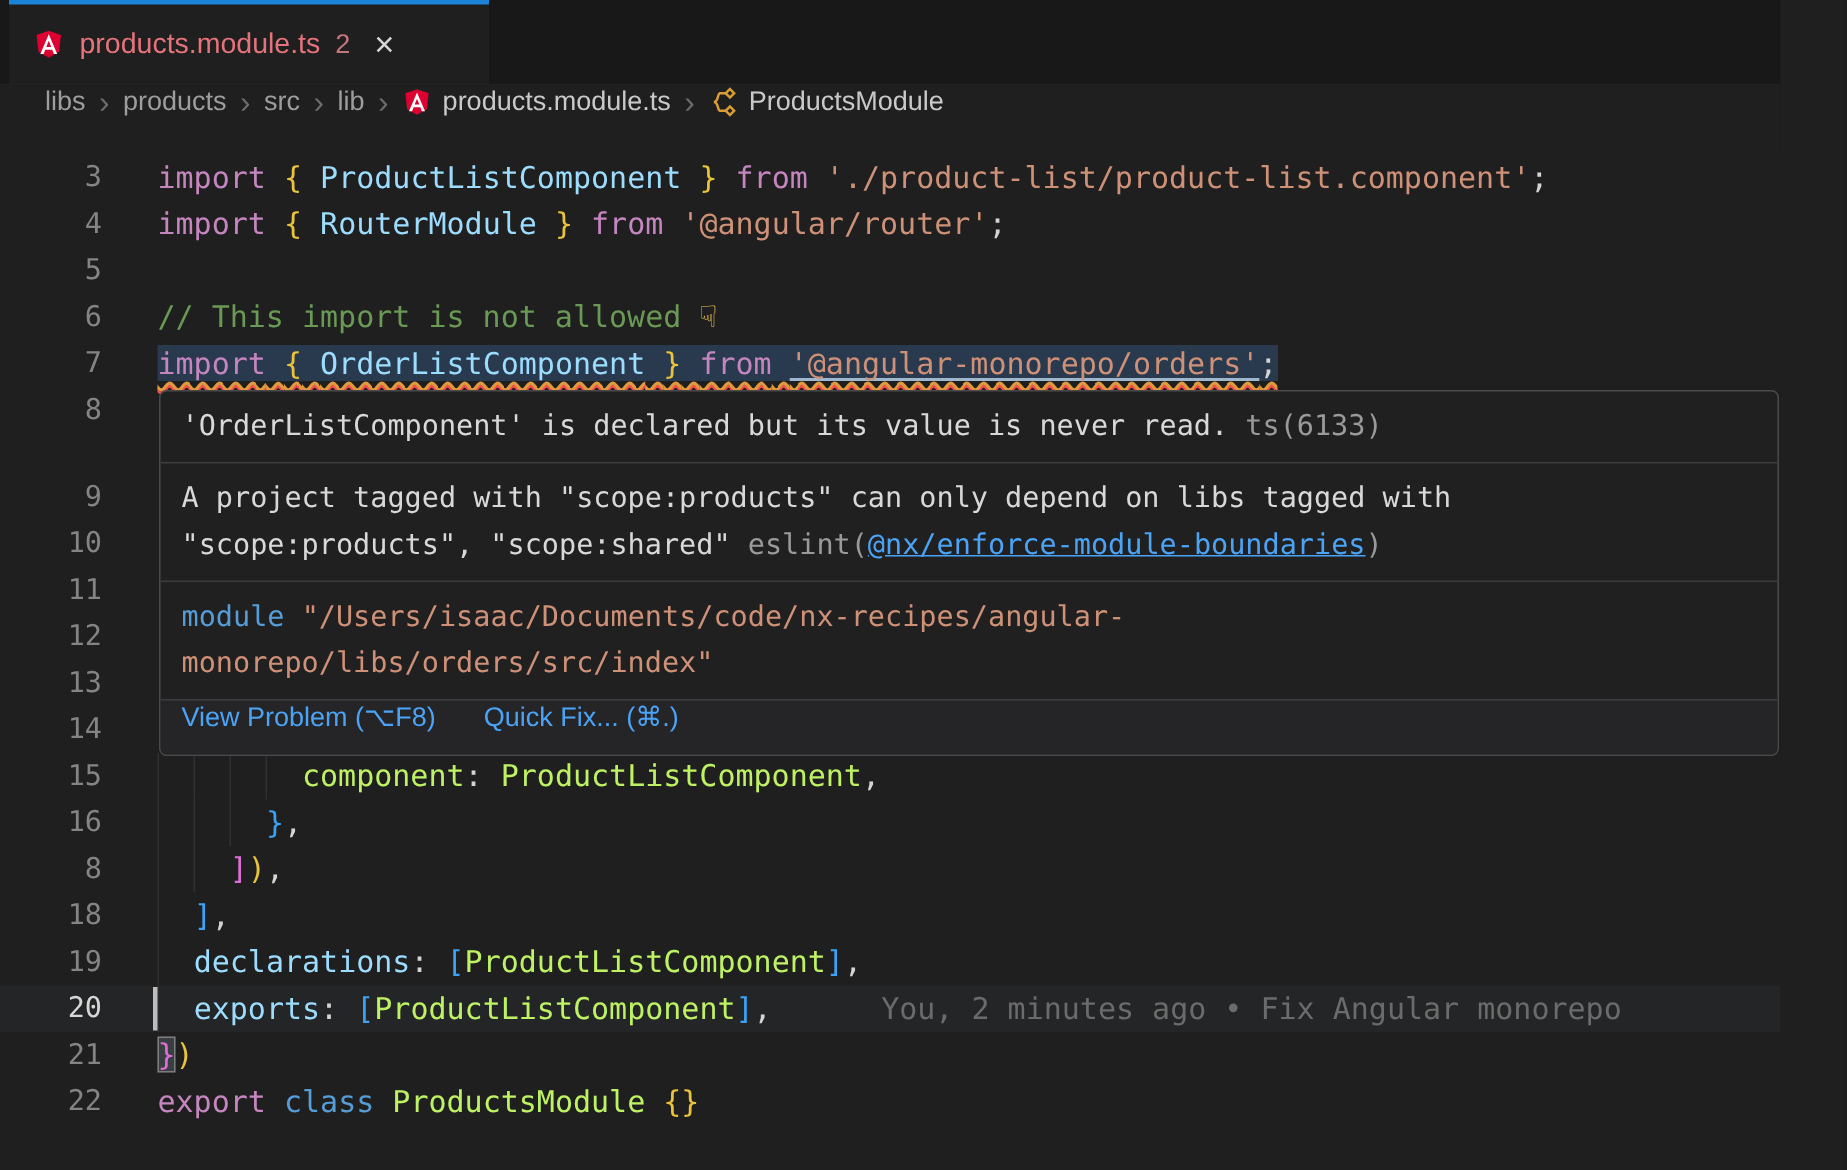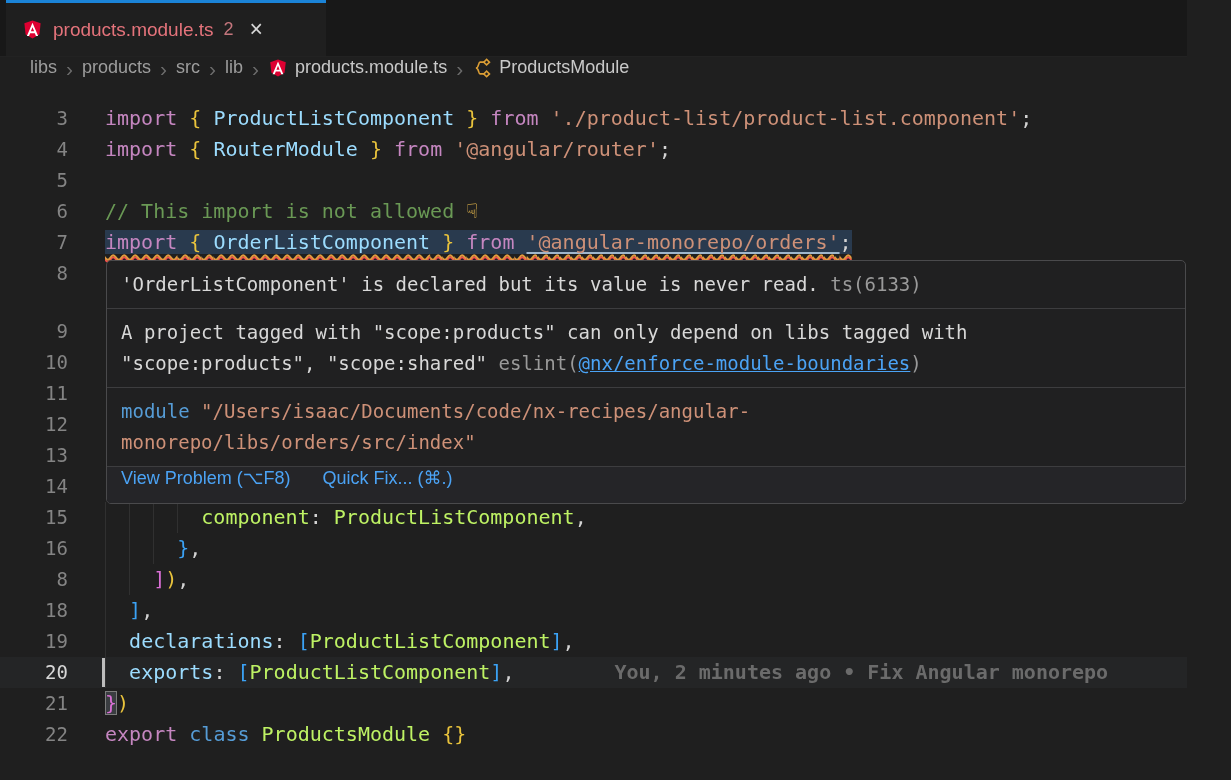--- a/index.html
+++ b/index.html
@@ -28,21 +28,21 @@
   .row{position:relative;height:31px;line-height:31px;white-space:pre;}
   .row.cur{background:#242526;padding-left:24px;}
   .ln{position:absolute;left:0;top:0;width:68px;text-align:right;color:#848484;font-size:19px;}
   .row.cur .ln{color:#d7d7d7;}
   .code{position:absolute;left:105px;right:0;top:0;bottom:0;}
   .guide{position:absolute;top:0;bottom:0;width:1px;background:#303030;}
   .wrap{display:inline;}
   .row.hl .wrap{background:#293a4e;}
   .cursor{position:absolute;left:-3px;top:1px;bottom:1px;width:3px;background:#bdbdbd;}
   .gap{height:27px;}
-  .blame{color:#6b6b6b;margin-left:100px;font-size:20px;font-weight:bold;}
+  .blame{color:#6b6b6b;margin-left:73px;font-size:20px;}
 
   .c-kw{color:#C586C0}.c-kwb{color:#569CD6}.c-ent{color:#9CDCFE}.c-cls{color:#bef264}
   .c-str{color:#CE9178}.c-com{color:#6A9955}.c-pun{color:#D4D4D4}
   .c-b1{color:#E9C33C}.c-b2{color:#DA70D6}.c-b3{color:#3BA2F5}.c-emoji{color:#F2C14E}
   .c-match{outline:1px solid #7d7d7d;outline-offset:-1px;background:#3a3d41;}
   .sq1{text-decoration:underline wavy #f14c4c 2px;text-underline-offset:7px;text-decoration-skip-ink:none;}
   .sq2{text-decoration:underline wavy #e09a3e 1.5px;text-underline-offset:5px;text-decoration-skip-ink:none;}
   .lnk-str{text-decoration:underline solid #9fb6cc 1.5px;text-underline-offset:3px;}
 
   

